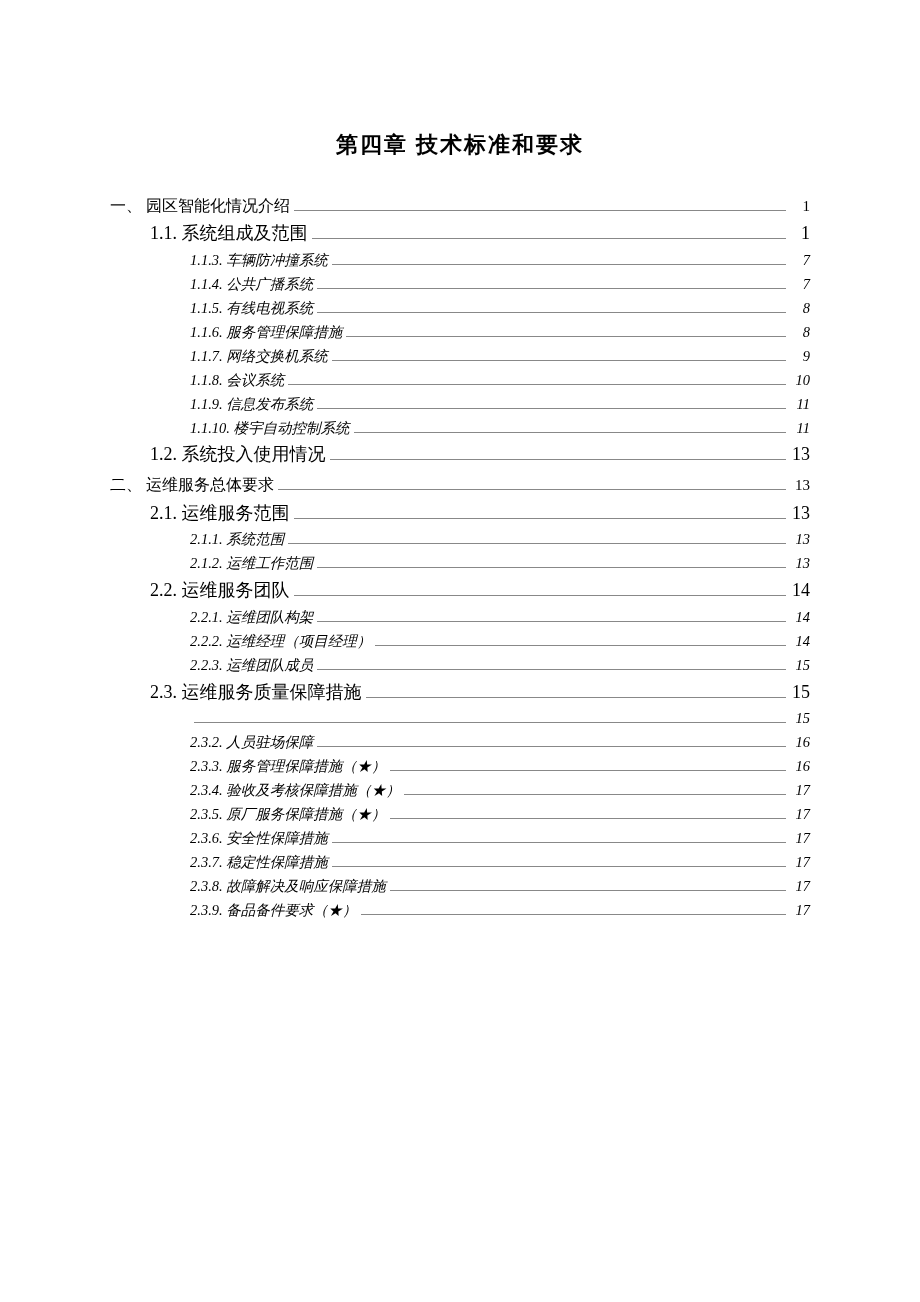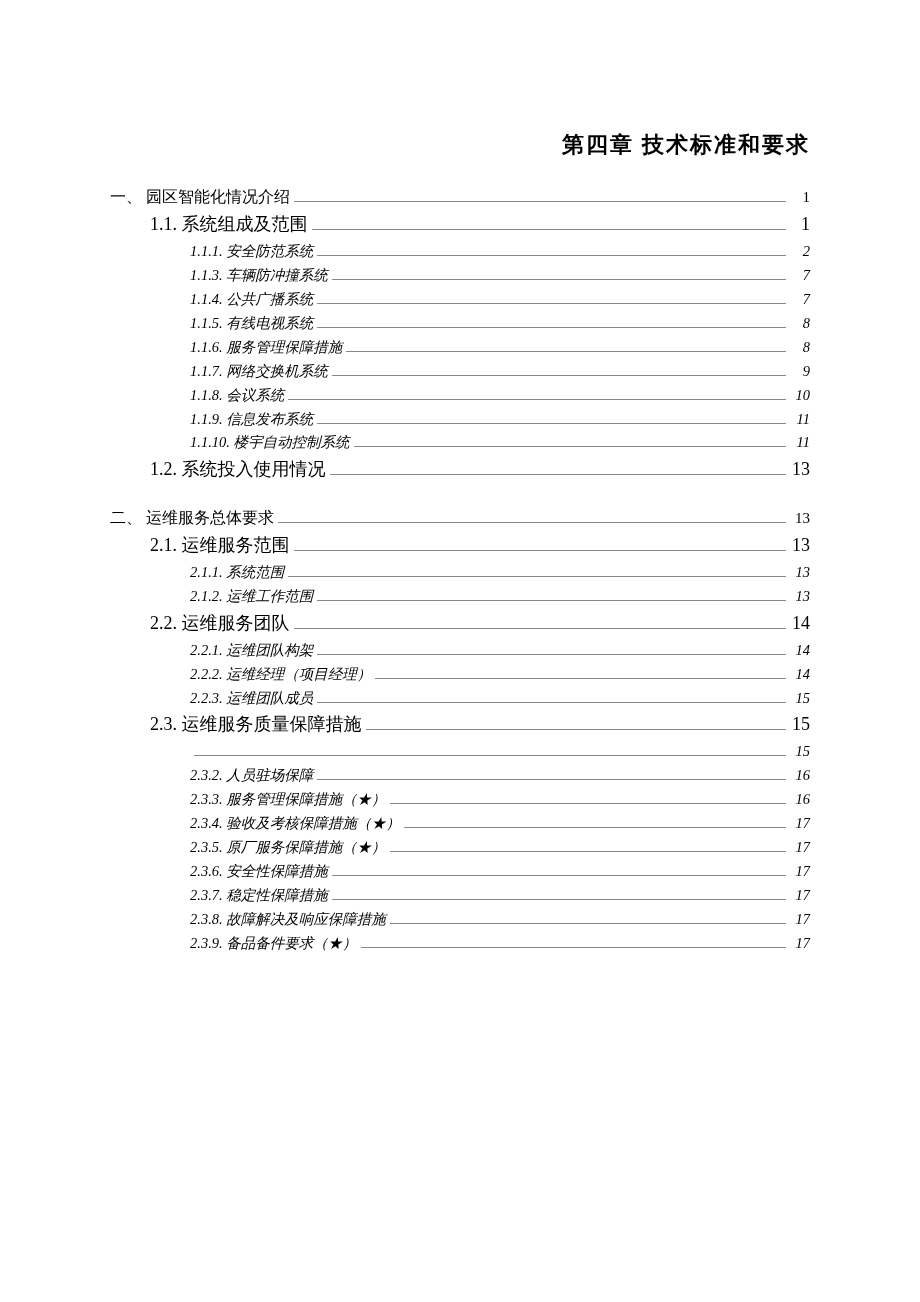--- a/index.html
+++ b/index.html
@@ -9,25 +9,25 @@
     font-family: "SimSun", "宋体", serif;
     color: #000;
     width: 920px;
     min-height: 1302px;
     box-sizing: border-box;
   }
   .page {
     padding: 130px 110px 0 110px;
   }
   .chapter-title {
-    text-align: right;
+    text-align: center;
     font-family: "SimHei", "黑体", sans-serif;
     font-size: 22px;
     font-weight: bold;
-    margin-bottom: 24px;
+    margin-bottom: 33px;
     letter-spacing: 2px;
   }
   .toc {
     font-size: 15px;
   }
   .toc-row {
     display: flex;
     align-items: baseline;
     line-height: 1.65;
     white-space: nowrap;
@@ -44,21 +44,21 @@
   .toc-page {
     flex: 0 0 auto;
     text-align: right;
     min-width: 20px;
   }
   .lvl-1 .toc-label {
     font-family: "SimSun","宋体",serif;
     font-size: 16px;
   }
   .lvl-1 {
-    margin-top: 20px;
+    margin-top: 2px;
     justify-content: flex-end;
   }
   .lvl-2 {
     padding-left: 40px;
     font-size: 18px;
   }
   .lvl-3 {
     padding-left: 80px;
     font-style: italic;
     font-family: "KaiTi","楷体","SimSun",serif;
@@ -78,25 +78,20 @@
         <span class="toc-label">一、 园区智能化情况介绍</span>
         <span class="toc-leader"></span>
         <span class="toc-page">1</span>
       </div>
       <div class="toc-row lvl-2">
         <span class="toc-label">1.1. 系统组成及范围</span>
         <span class="toc-leader"></span>
         <span class="toc-page">1</span>
       </div>
       <div class="toc-row lvl-3">
-        <span class="toc-label">1.1.1. 安全防范系统</span>
-        <span class="toc-leader"></span>
-        <span class="toc-page">2</span>
-      </div>
-      <div class="toc-row lvl-3">
         <span class="toc-label">1.1.3. 车辆防冲撞系统</span>
         <span class="toc-leader"></span>
         <span class="toc-page">7</span>
       </div>
       <div class="toc-row lvl-3">
         <span class="toc-label">1.1.4. 公共广播系统</span>
         <span class="toc-leader"></span>
         <span class="toc-page">7</span>
       </div>
       <div class="toc-row lvl-3">

